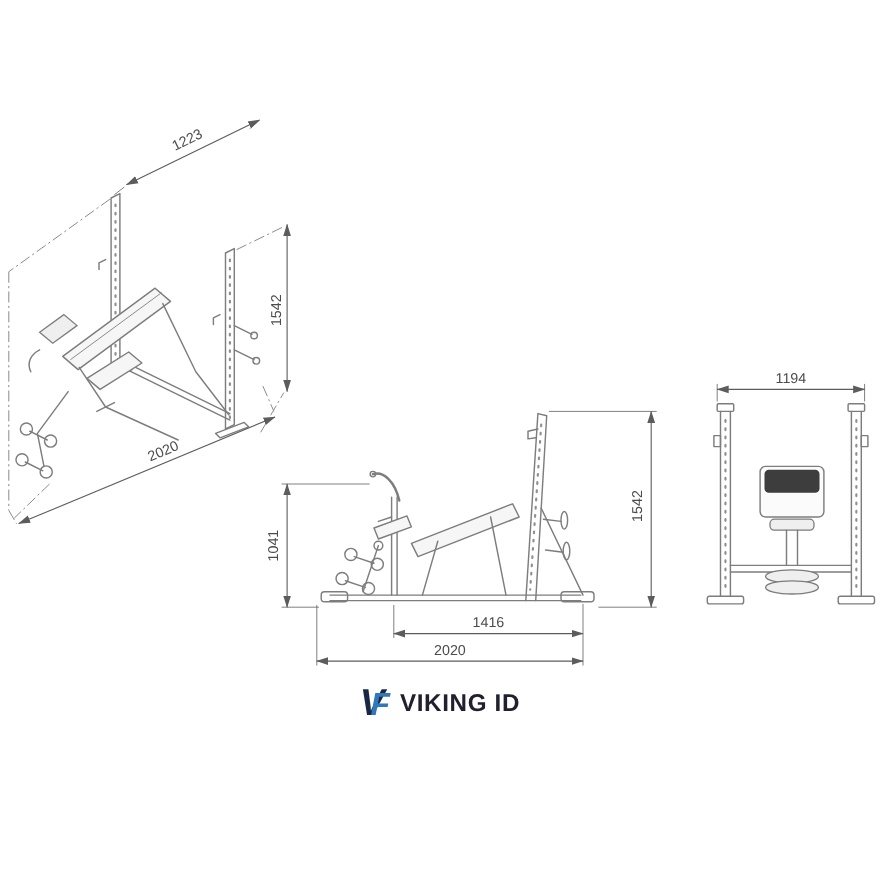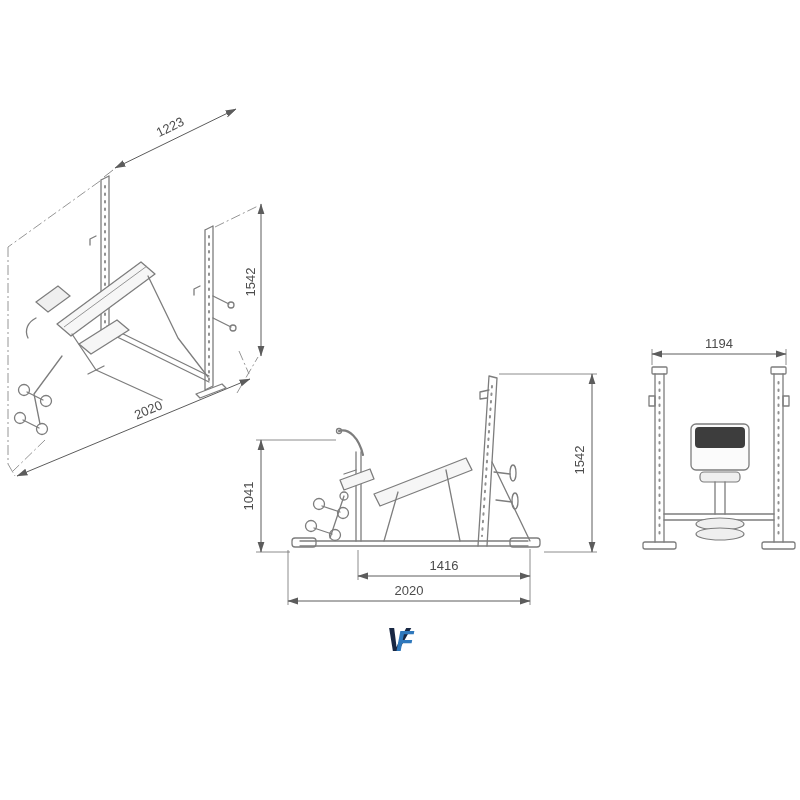--- a/index.html
+++ b/index.html
@@ -191,15 +191,16 @@
       <text class="dimtext" x="719" y="348" text-anchor="middle">1194</text>
     </g>
   </g>
 </svg>
 
 <div class="logo">
   <div class="logo-mark">
     <span class="mark-v">V</span>
     <span class="mark-f">F</span>
   </div>
+  <div class="logo-text">VIKING ID</div>
 </div>
 
 </div>
 
 </body></html>

